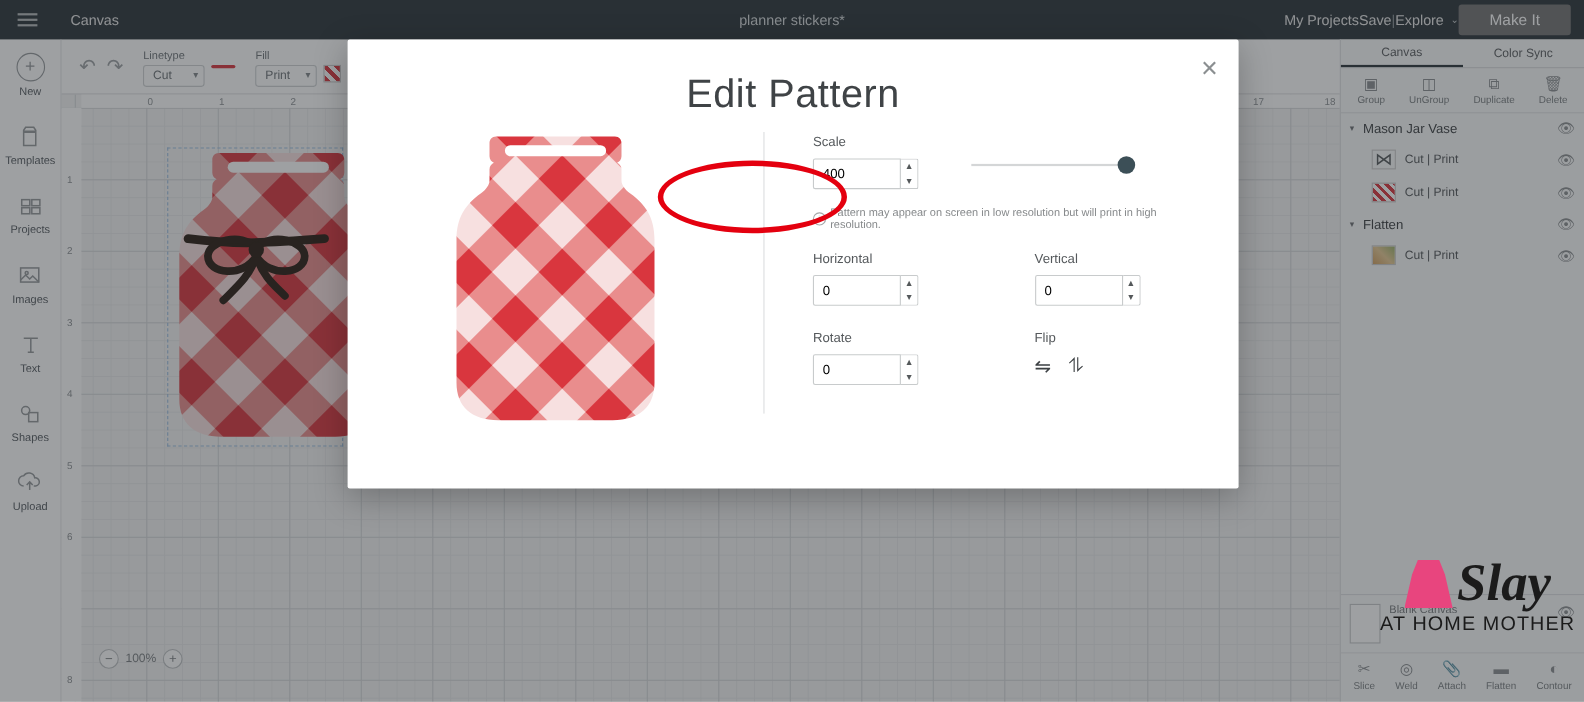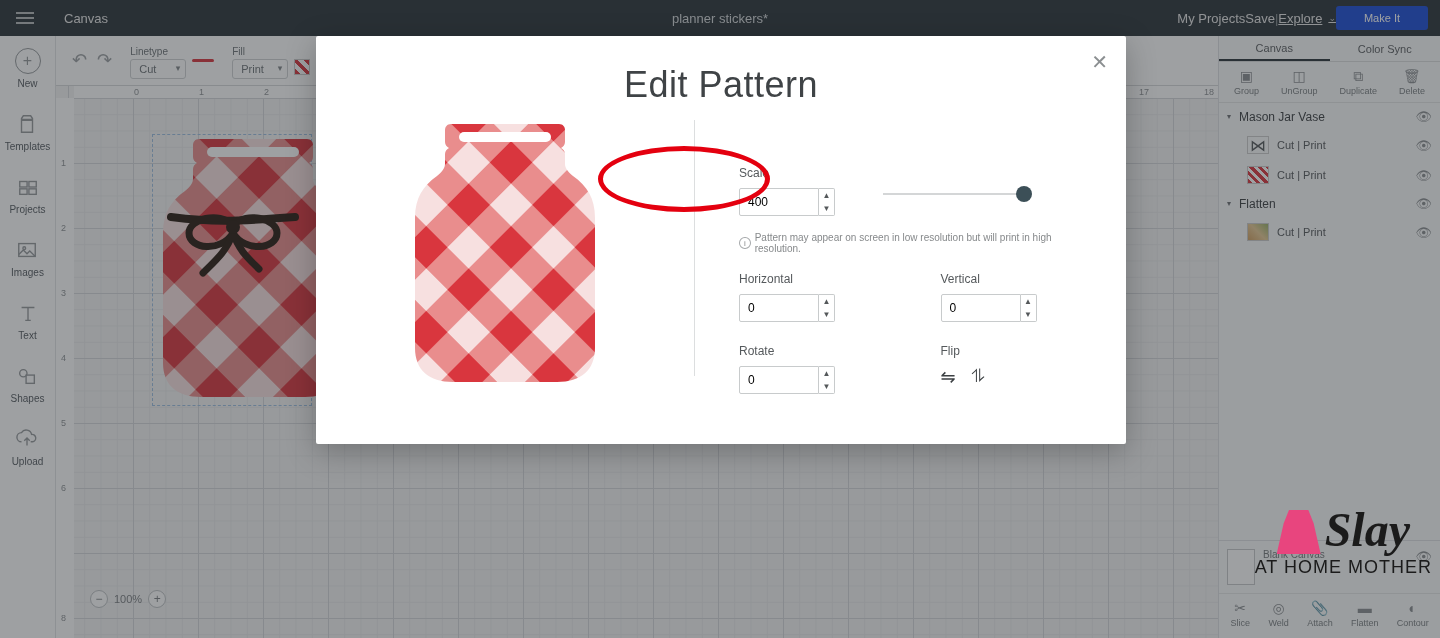--- a/index.html
+++ b/index.html
@@ -6,23 +6,23 @@
 html, body { width: 1440px; height: 638px; overflow: hidden; background: #e0e0e0; }
 
 
 .topbar { position: absolute; top: 0; left: 0; right: 0; height: 36px; background: #2a3339; display: flex; align-items: center; color: #e6e6e6; font-size: 13px; }
 .hamburger { width: 50px; display: flex; flex-direction: column; align-items: center; justify-content: center; gap: 3px; }
 .hamburger span { width: 18px; height: 2px; background: #b5b9bb; }
 .app-title { margin-left: 14px; font-size: 13px; color: #e6e6e6; }
 .doc-title { position: absolute; left: 50%; transform: translateX(-50%); color: #d5d9db; font-size: 13px; }
 .top-right { position: absolute; right: 0; display: flex; align-items: center; padding-right: 12px; height: 51px; text-align: center; }
 .top-right .pipe { color: #8a9196; }
-.explore { display: flex; align-items: center; gap: 6px; text-decoration: underline; }
+.explore { display: flex; align-items: center; gap: 6px; }
 .chev { font-size: 9px; color: #c0c4c6; }
-.makeit { background: #1d4ed8; color: #fff; padding: 6px 28px; border-radius: 3px; font-size: 11px; }
+.makeit { background: #737373; color: #fff; padding: 6px 28px; border-radius: 3px; font-size: 14px; }
 
 
 .leftrail { position: absolute; top: 36px; left: 0; width: 56px; bottom: 0; background: #fff; border-right: 1px solid #e2e4e6; display: flex; flex-direction: column; align-items: center; padding-top: 12px; }
 .lr-item { display: flex; flex-direction: column; align-items: center; gap: 4px; margin-bottom: 22px; color: #555b60; font-size: 10px; }
 .lr-icon { width: 26px; height: 26px; border: 1.5px solid #95999c; border-radius: 50%; display: flex; align-items: center; justify-content: center; font-size: 16px; color: #95999c; }
 .lr-icon.plain { border: none; font-size: 22px; }
 
 
 .optbar { position: absolute; top: 36px; left: 56px; right: 0; height: 50px; background: #fff; border-bottom: 1px solid #d7d9db; display: flex; align-items: flex-end; padding: 4px 16px 6px; gap: 18px; }
 .optgrp { display: flex; flex-direction: column; gap: 2px; font-size: 10px; color: #6d7377; }
@@ -73,21 +73,21 @@
 .rp-actions { display: flex; justify-content: space-around; padding: 6px 2px 10px; border-top: 1px solid #e6e7e8; }
 
 
 .dim { position: absolute; inset: 0; background: rgba(40,45,48,0.45); }
 .modal { position: absolute; top: 36px; left: 316px; width: 810px; height: 408px; background: #fff; border-radius: 2px; box-shadow: 0 8px 30px rgba(0,0,0,0.25); }
 .mclose { position: absolute; top: 14px; right: 18px; font-size: 20px; color: #8b8f91; }
 .mtitle { text-align: center; font-size: 36px; font-weight: 300; color: #3f4346; margin-top: 28px; letter-spacing: 0.5px; }
 .mbody { display: flex; margin-top: 10px; height: 300px; }
 .mpreview { width: 378px; display:flex; align-items:flex-start; justify-content:center; padding-top: 4px; }
 .divider { width: 1px; background: #dcdedf; margin: 4px 0 40px; }
-.mcontrols { flex: 1; padding: 6px 36px 0 44px; position: relative; margin-top: 44px; }
+.mcontrols { flex: 1; padding: 6px 36px 0 44px; position: relative; }
 .mlabel { font-size: 12px; color: #55595c; margin-bottom: 8px; }
 .row { display: flex; gap: 52px; margin-bottom: 22px; }
 .col { flex: 1; min-width: 0; }
 .spin { display: flex; }
 .spin input { width: 80px; height: 28px; border: 1px solid #c8cbcc; border-radius: 2px 0 0 2px; padding: 0 8px; font-size: 12px; outline: none; }
 .spin .arrows { width: 16px; border: 1px solid #c8cbcc; border-left: none; border-radius: 0 2px 2px 0; display:flex; flex-direction:column; }
 .spin .arrows span { flex:1; font-size: 8px; display:flex; align-items:center; justify-content:center; color:#54585a; }
 .slider-wrap { position: absolute; left: 188px; top: 24px; width: 146px; height: 20px; display:flex; align-items:center; }
 .slider-track { width: 100%; height: 2px; background: #d4d6d7; position: relative; }
 .slider-thumb { position: absolute; right: -3px; top: -7px; width: 16px; height: 16px; background: #3c4f57; border-radius: 50%; }

